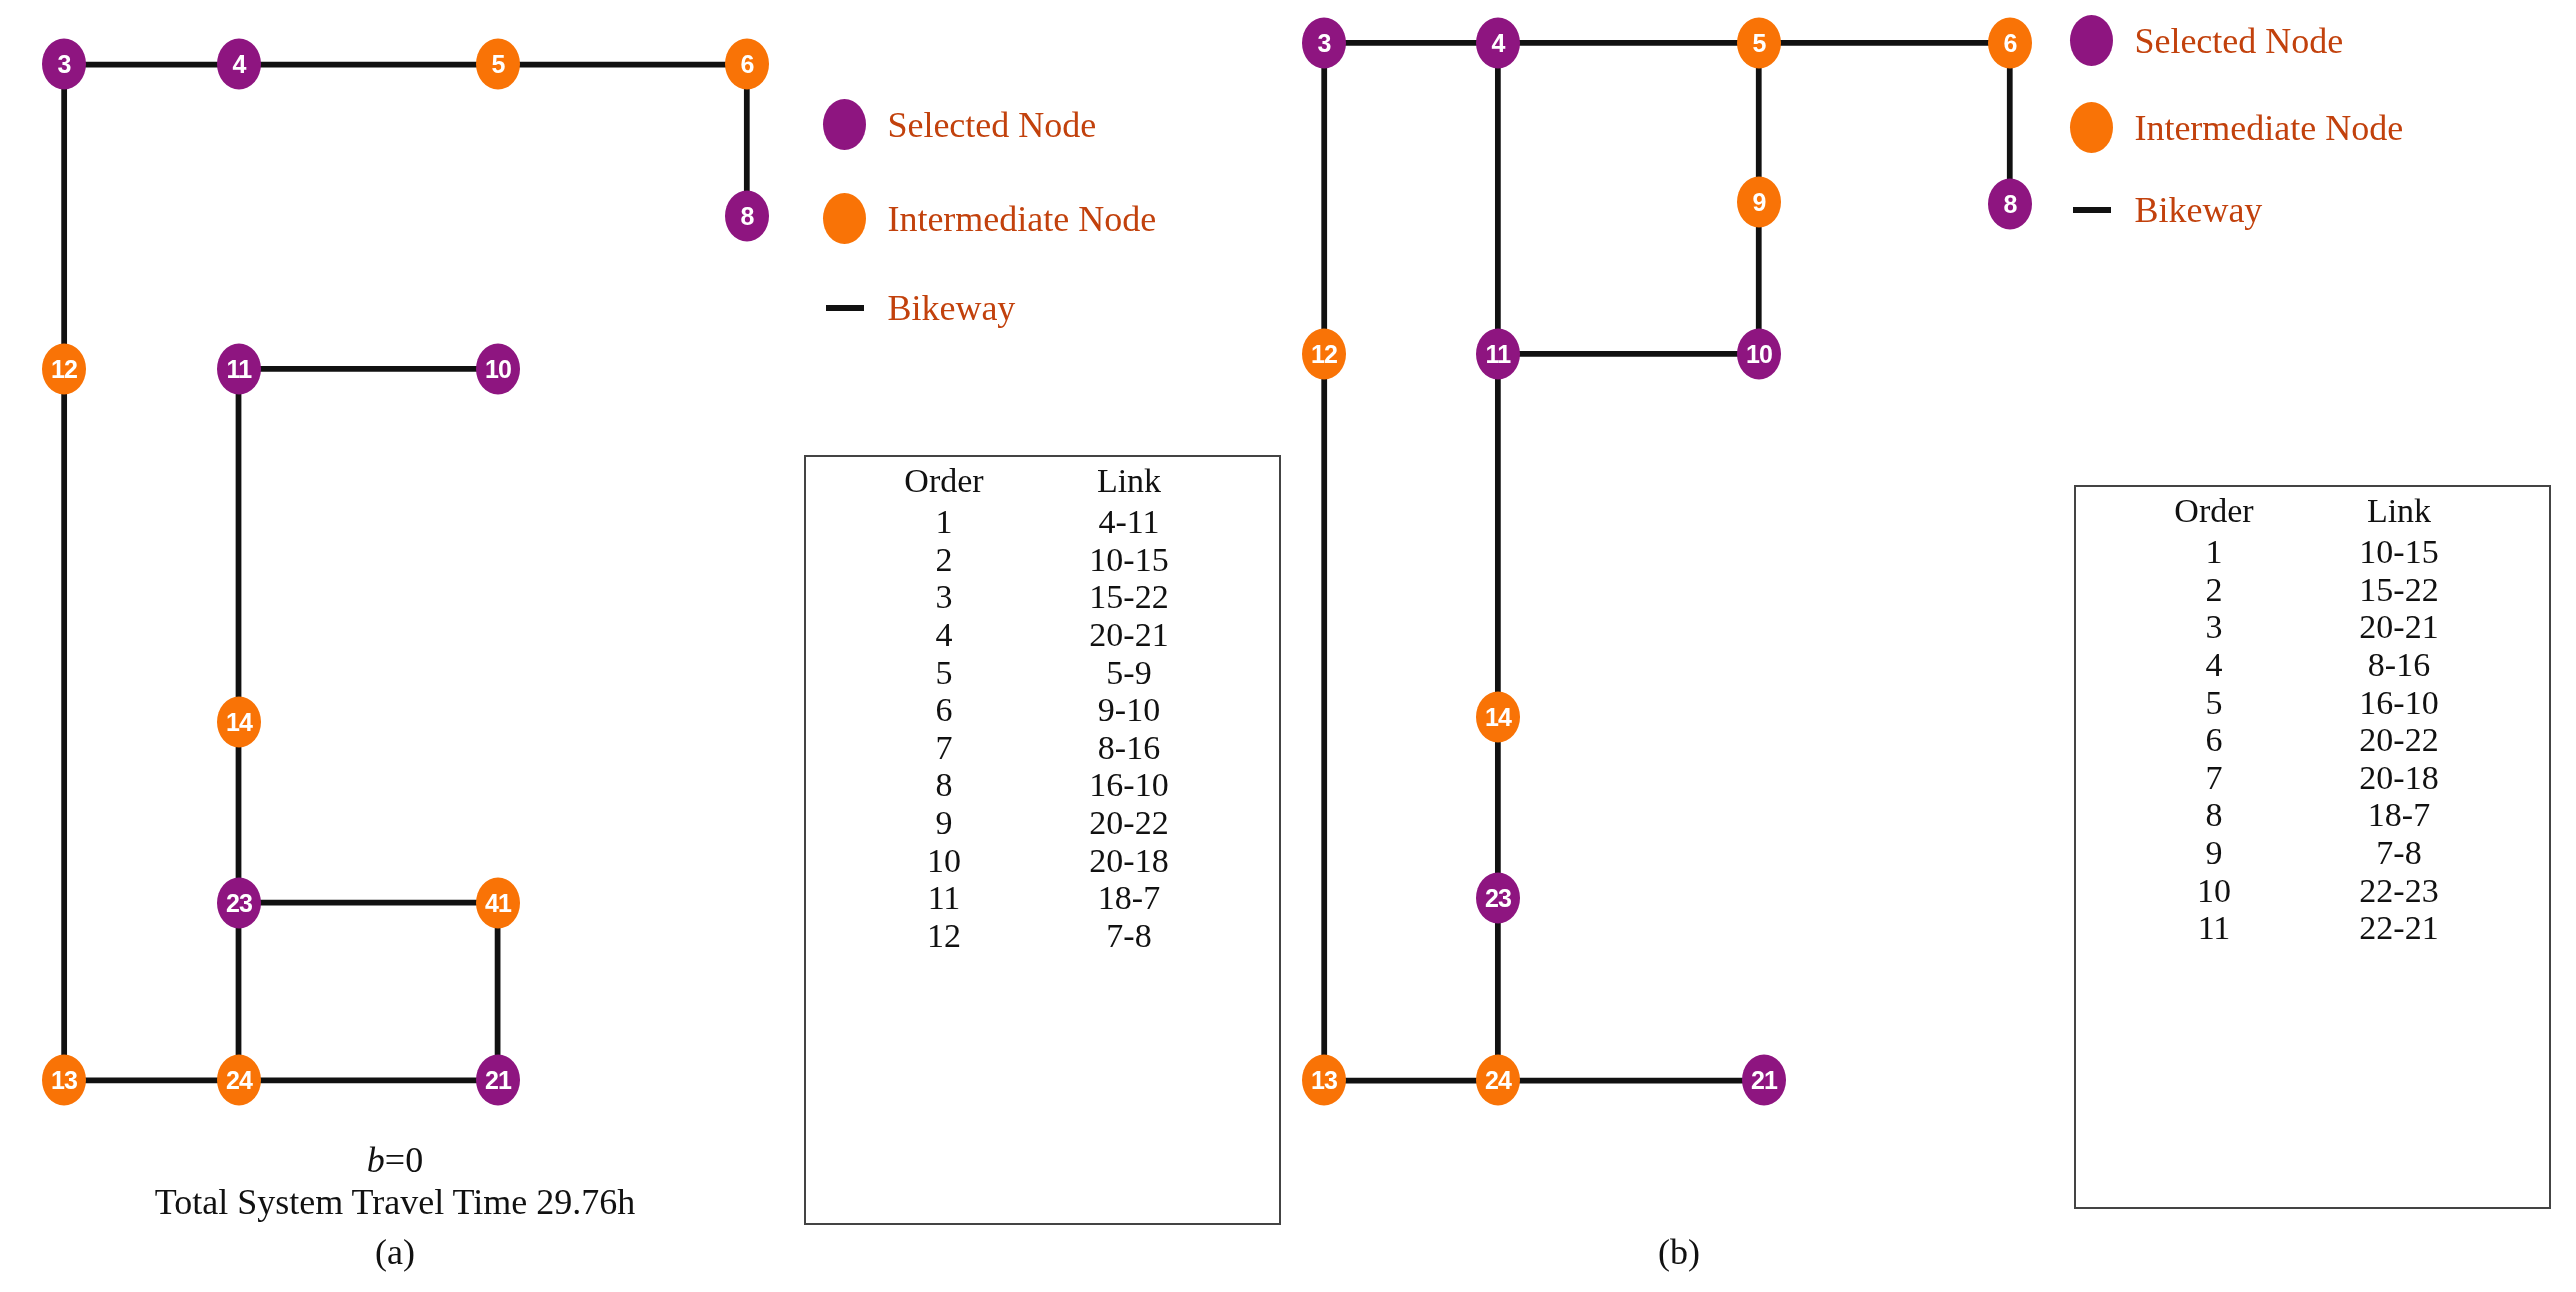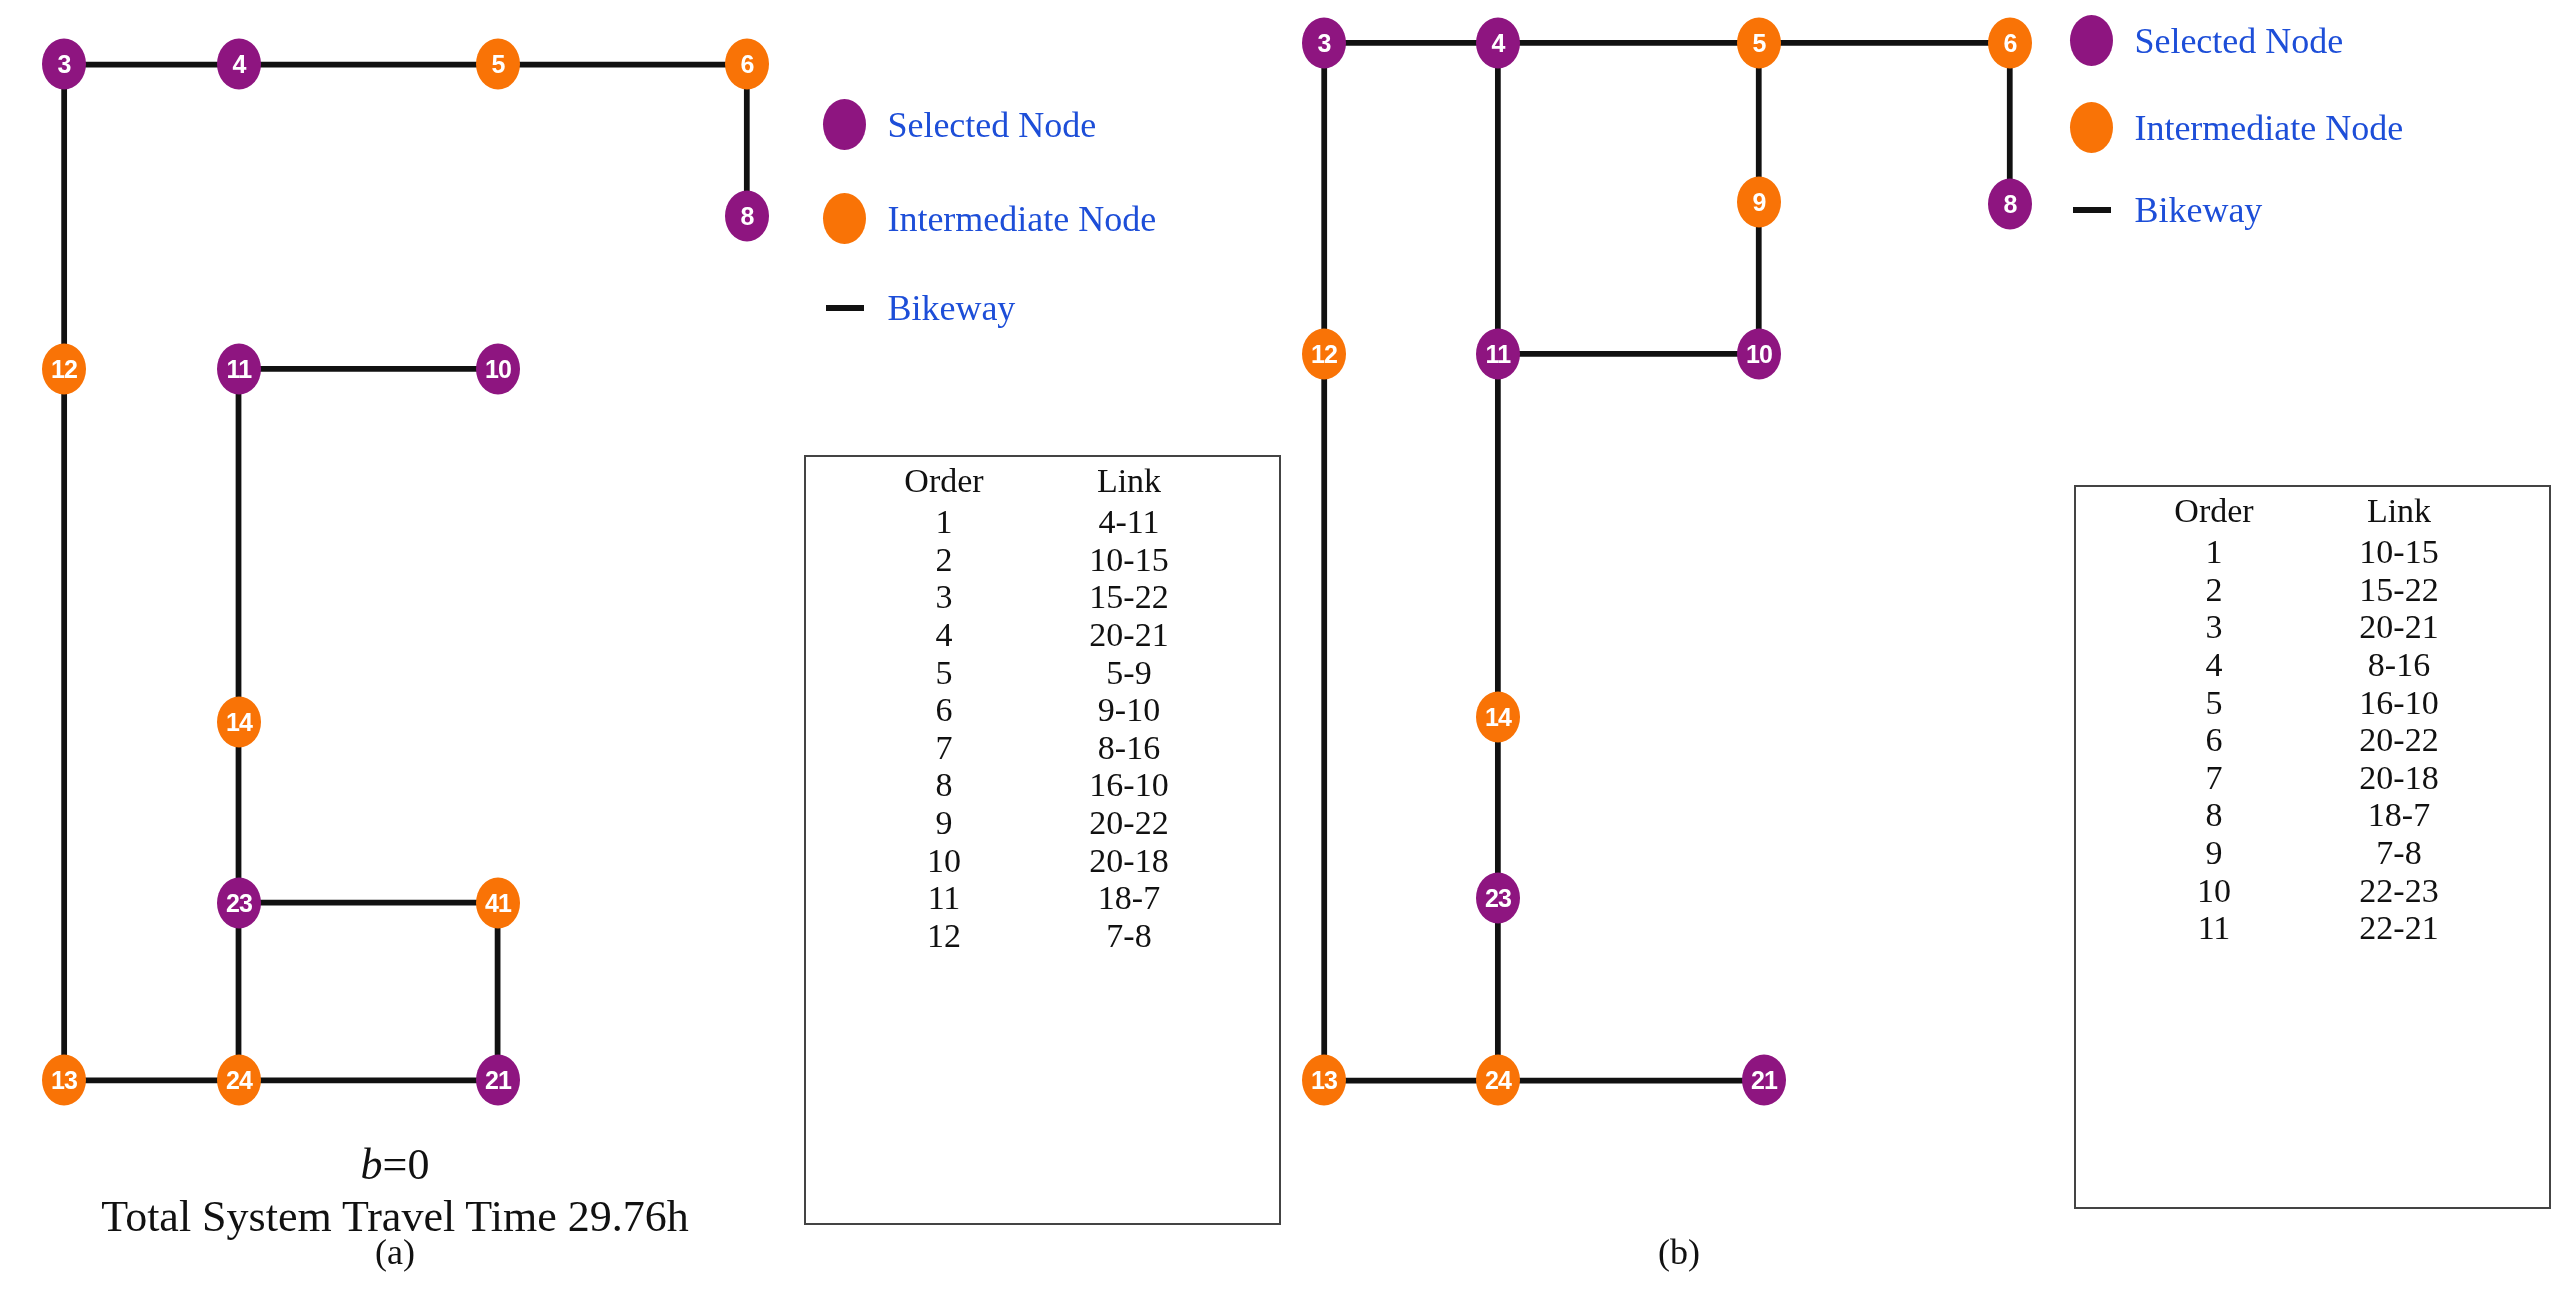--- a/index.html
+++ b/index.html
@@ -32,21 +32,21 @@
 
   
   .legend{position:absolute;z-index:6;}
   .legend-row{display:flex;align-items:center;margin-bottom:0;}
   .legend-dot{width:43px;height:51px;border-radius:50%;flex:none;}
   .legend-dot.sel{background:#8E1580;}
   .legend-dot.mid{background:#F97306;}
   .legend-line{width:43px;flex:none;display:flex;align-items:center;justify-content:center;}
   .legend-line i{display:block;width:38px;height:5.8px;background:#111;}
   .legend-label{
-    margin-left:21.4px;font-size:36px;color:#1d4ed8;white-space:nowrap;
+    margin-left:21.4px;font-size:36px;color:#c2410c;white-space:nowrap;
     font-family:"Liberation Serif","DejaVu Serif",serif;
   }
 
   
   .order-box{
     position:absolute;border:2.5px solid #444;background:#fff;
     box-sizing:border-box;z-index:6;
   }
   .order-box table{
     border-collapse:collapse;margin:0 auto;
@@ -54,21 +54,21 @@
     font-family:"Liberation Serif","DejaVu Serif",serif;
   }
   .order-box th{font-weight:400;padding:5px 0 3.3px 0;text-align:center;}
   .order-box td{padding:0.8px 0;text-align:center;line-height:1.06;}
   .col-order{width:173px;}
   .col-link{width:197px;}
 
   
   .cap{
     position:absolute;text-align:center;color:#111;
-    font-size:44px;line-height:1.18;white-space:nowrap;
+    font-size:36px;line-height:1.18;white-space:nowrap;
     font-family:"Liberation Serif","DejaVu Serif",serif;
   }
   .cap .bvar{font-style:italic;}
   .subcap{
     position:absolute;text-align:center;color:#111;font-size:36px;
     font-family:"Liberation Serif","DejaVu Serif",serif;
   }
 </style>
 </head>
 <body>

